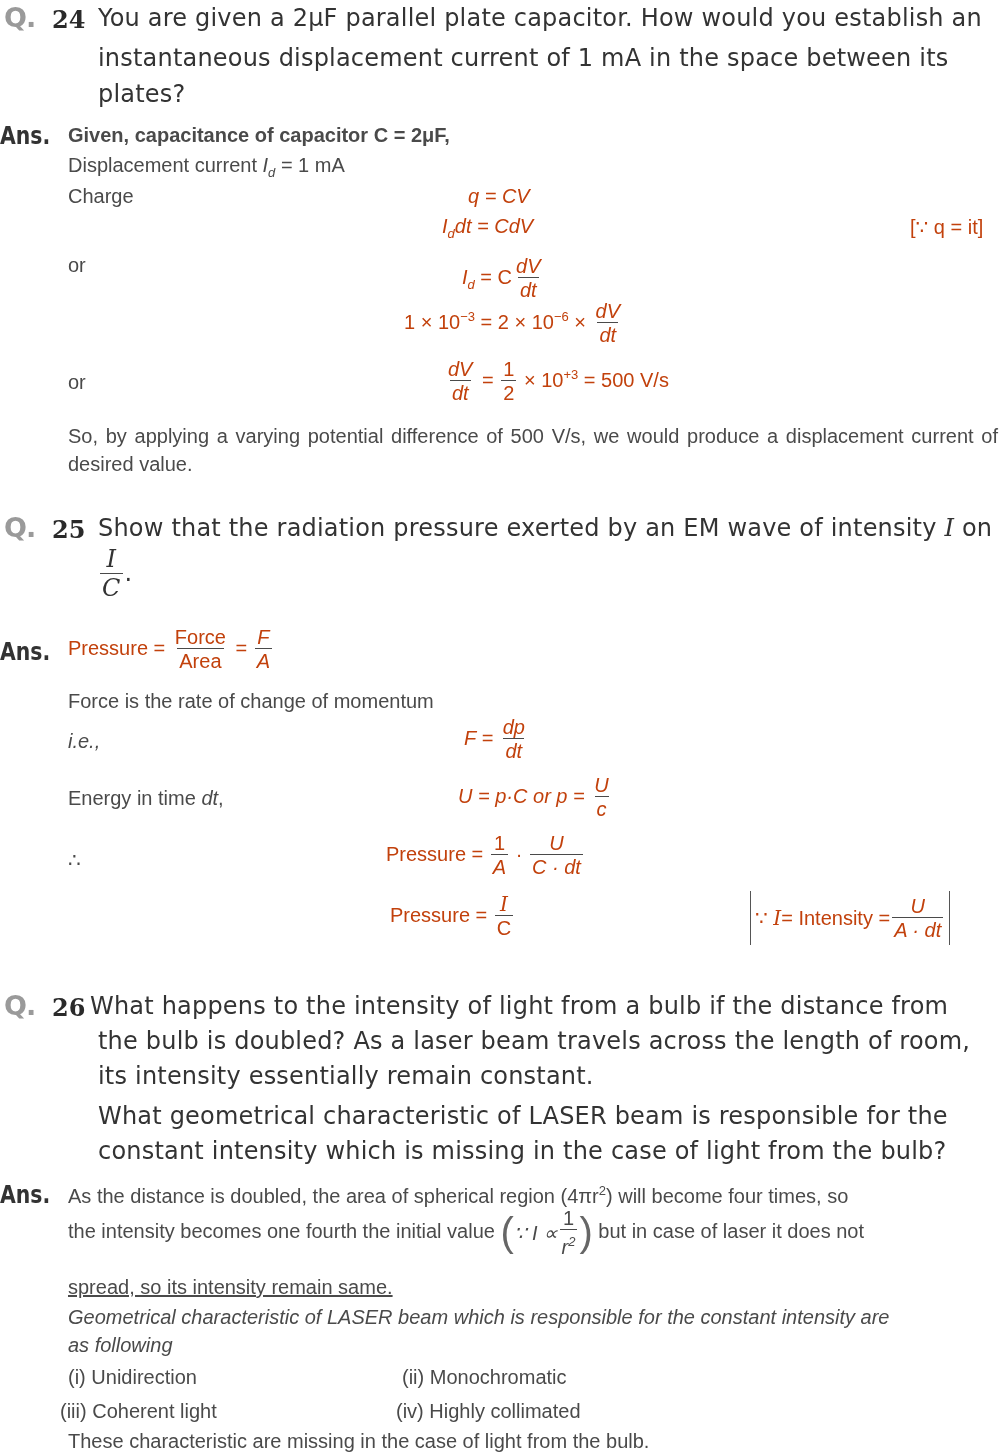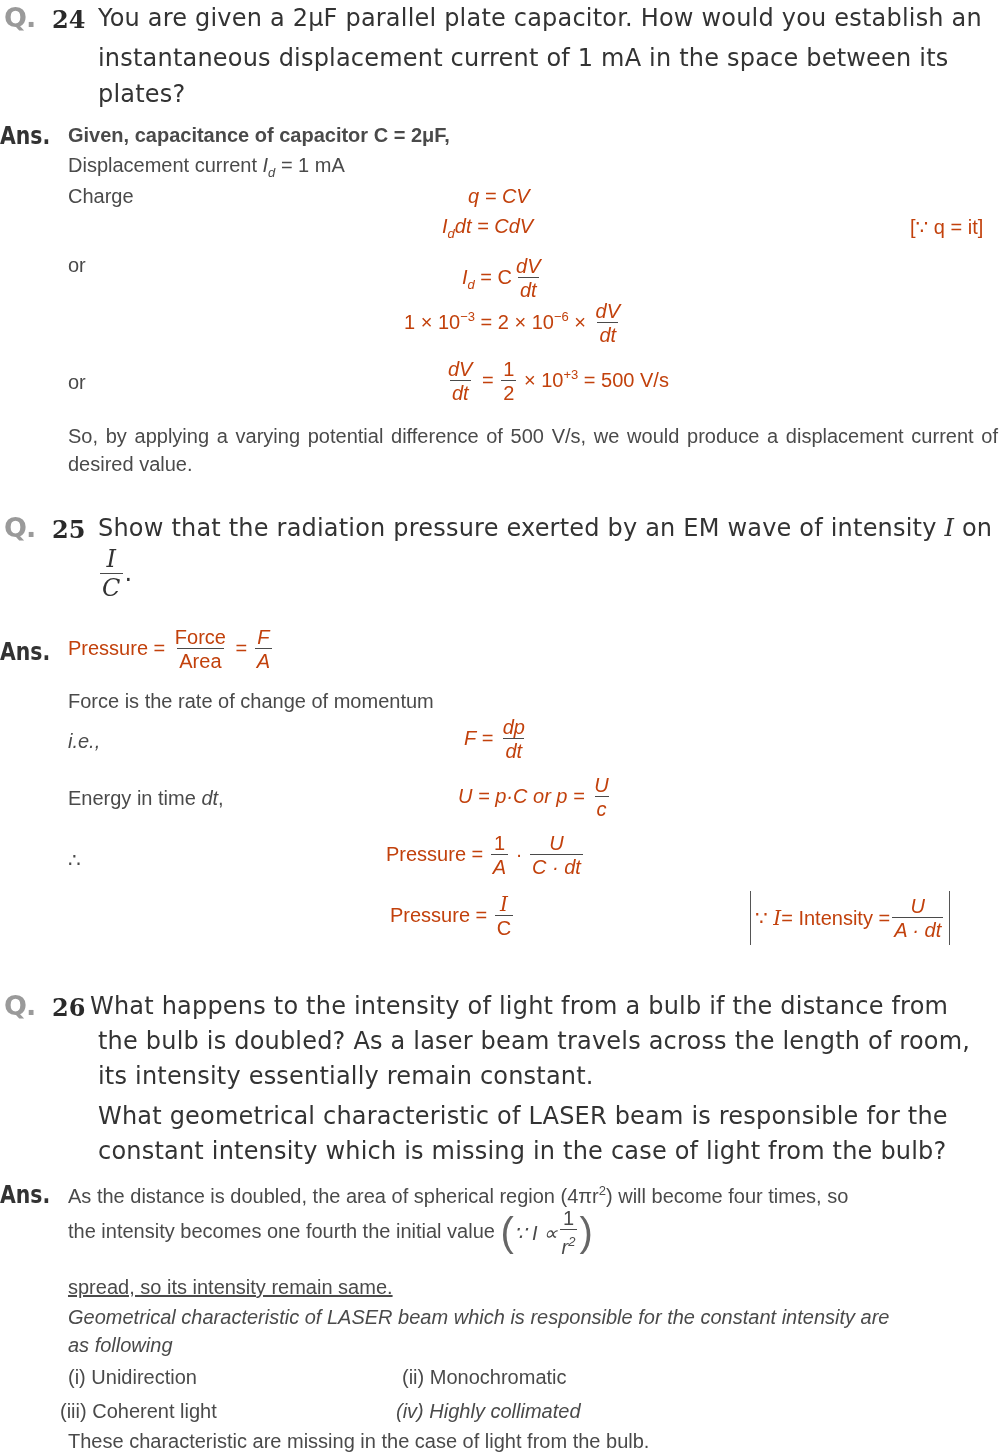--- a/index.html
+++ b/index.html
@@ -159,31 +159,32 @@
     <span>the intensity becomes one fourth the initial value</span>
     <span style="display:inline-flex;align-items:center;vertical-align:middle;">
       <span style="font-size:40px;font-weight:lighter;color:#666;">(</span>
       <span class="i">∵ I ∝ </span>
       <span class="frac">
           <span class="num">1</span>
           <span class="den i"><span>r</span><sup>2</sup></span>
         </span>
       <span style="font-size:40px;font-weight:lighter;color:#666;">)</span>
     </span>
+    <span>but in case of laser it does not</span>
   </span>
   <span class="abs t" style="left:68px;top:1276px;text-decoration:underline;">spread, so its intensity remain same.</span>
   <span class="abs t i" style="left:68px;top:1306px;">Geometrical characteristic of LASER beam which is responsible for the constant intensity are</span>
   <span class="abs t i" style="left:68px;top:1334px;">as following</span>
 
   <span class="abs t" style="left:68px;top:1366px;">
     <span>(i)</span> <span>Unidirection</span>
   </span>
   <span class="abs t" style="left:402px;top:1366px;">
     <span>(ii)</span> <span>Monochromatic</span>
   </span>
   <span class="abs t" style="left:60px;top:1400px;">
     <span>(iii)</span> <span>Coherent light</span>
   </span>
-  <span class="abs t" style="left:396px;top:1400px;font-style:italic;">
+  <span class="abs t" style="left:396px;top:1400px;">
     <span>(iv)</span> <span>Highly collimated</span>
   </span>
   <span class="abs t" style="left:68px;top:1430px;">These characteristic are missing in the case of light from the bulb.</span>
 </div>
 
 </body></html>

